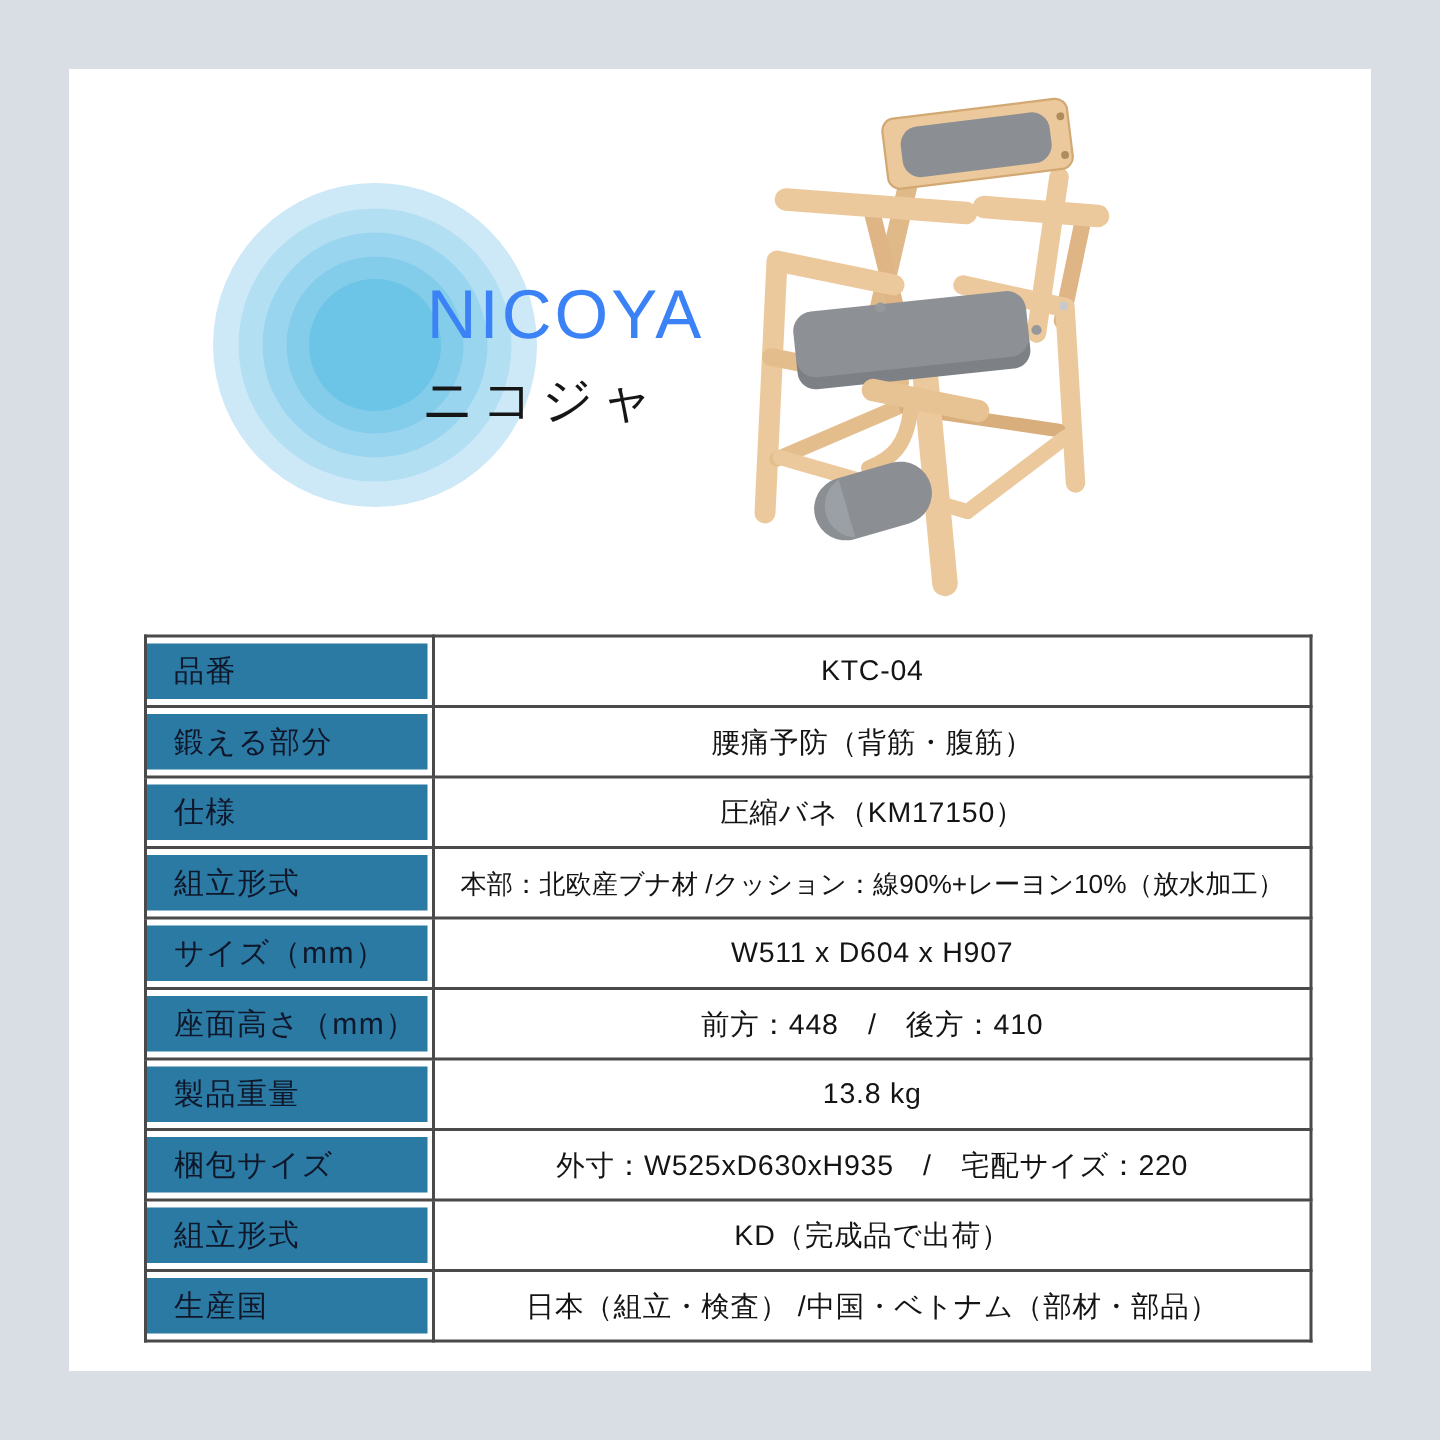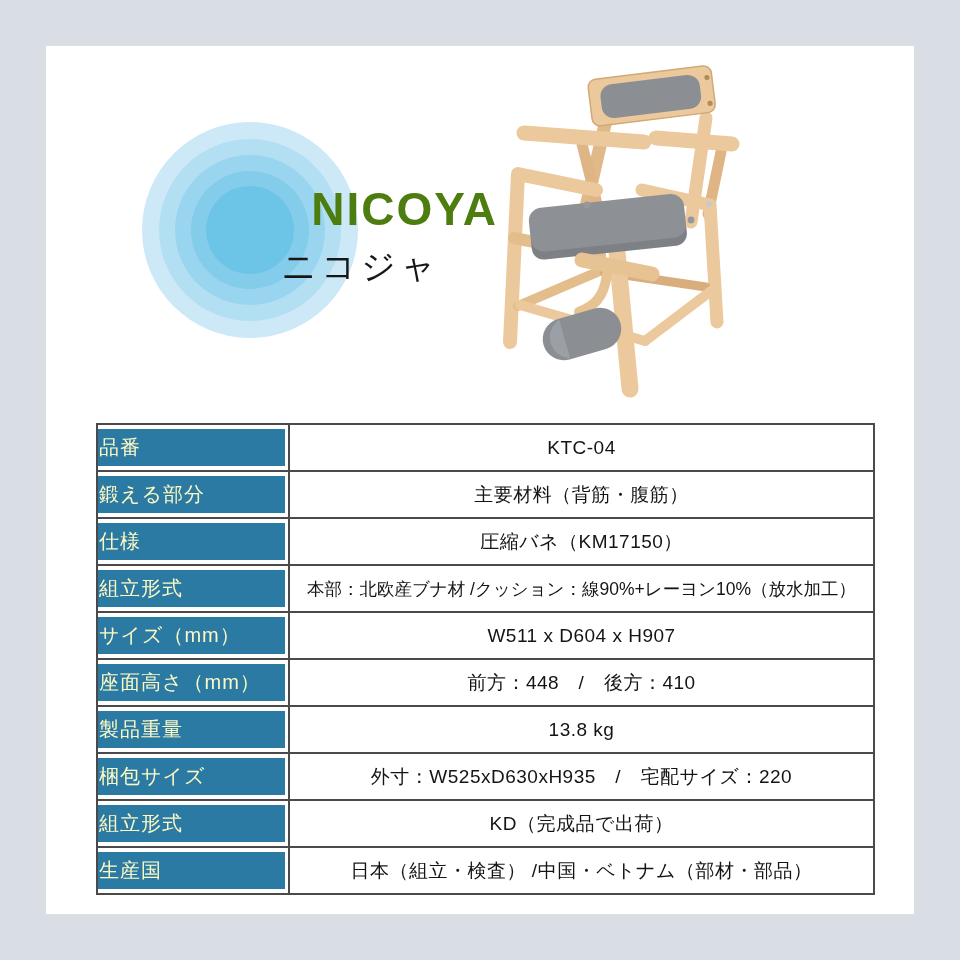--- a/index.html
+++ b/index.html
@@ -11,45 +11,45 @@
   }
   .panel{
     position:absolute;left:46px;top:46px;width:868px;height:868px;
     background:#ffffff;
   }
   
   .hero{position:absolute;left:0;top:0;width:868px;height:370px;}
   .logo-circles{position:absolute;left:94px;top:74px;width:220px;height:220px;}
   .brand-name{
     position:absolute;left:210px;top:136px;width:242px;
-    text-align:right;font-size:46px;letter-spacing:2px;color:#4d7c0f;
-    font-weight:700;white-space:nowrap;
+    text-align:center;font-size:46px;letter-spacing:2px;color:#3b82f6;
+    font-weight:400;white-space:nowrap;
   }
   .brand-kana{
     position:absolute;left:196px;top:198px;width:238px;
     text-align:center;font-size:34px;letter-spacing:5px;color:#161616;
     white-space:nowrap;
     font-family:Liberation Mono, monospace;
   }
   .chair{position:absolute;left:424px;top:8px;width:315px;height:344px;}
   
   table.spec{
     position:absolute;left:50px;top:377px;width:777px;
     border-collapse:collapse;table-layout:fixed;
   }
   table.spec td{
     border:2px solid #4a4a4a;padding:0;height:45px;vertical-align:middle;
     background:#ffffff;
   }
   td.lbl{padding:0;}
   .lbl-box{
-    background:#2b7aa4;color:#fef9c3;
+    background:#2b7aa4;color:#0f172a;
     height:37px;margin:2px 3px 2px 0;
     display:flex;align-items:center;
-    padding-left:1px;font-size:20px;letter-spacing:1px;
+    padding-left:18px;font-size:20px;letter-spacing:1px;
     white-space:nowrap;
   }
   td.val{
     padding-left:32px;font-size:19px;color:#141414;
     letter-spacing:0.5px;white-space:nowrap;overflow:hidden;text-align:center;
   }
   td.val.long{font-size:17.5px;letter-spacing:0;}
 </style>
 </head>
 <body>
@@ -130,21 +130,21 @@
       <tr>
         <td class="lbl">
             <div class="lbl-box">品番</div>
           </td>
         <td class="val">KTC-04</td>
       </tr>
       <tr>
         <td class="lbl">
             <div class="lbl-box">鍛える部分</div>
           </td>
-        <td class="val">主要材料（背筋・腹筋）</td>
+        <td class="val">腰痛予防（背筋・腹筋）</td>
       </tr>
       <tr>
         <td class="lbl">
             <div class="lbl-box">仕様</div>
           </td>
         <td class="val">圧縮バネ（KM17150）</td>
       </tr>
       <tr>
         <td class="lbl">
             <div class="lbl-box">組立形式</div>

